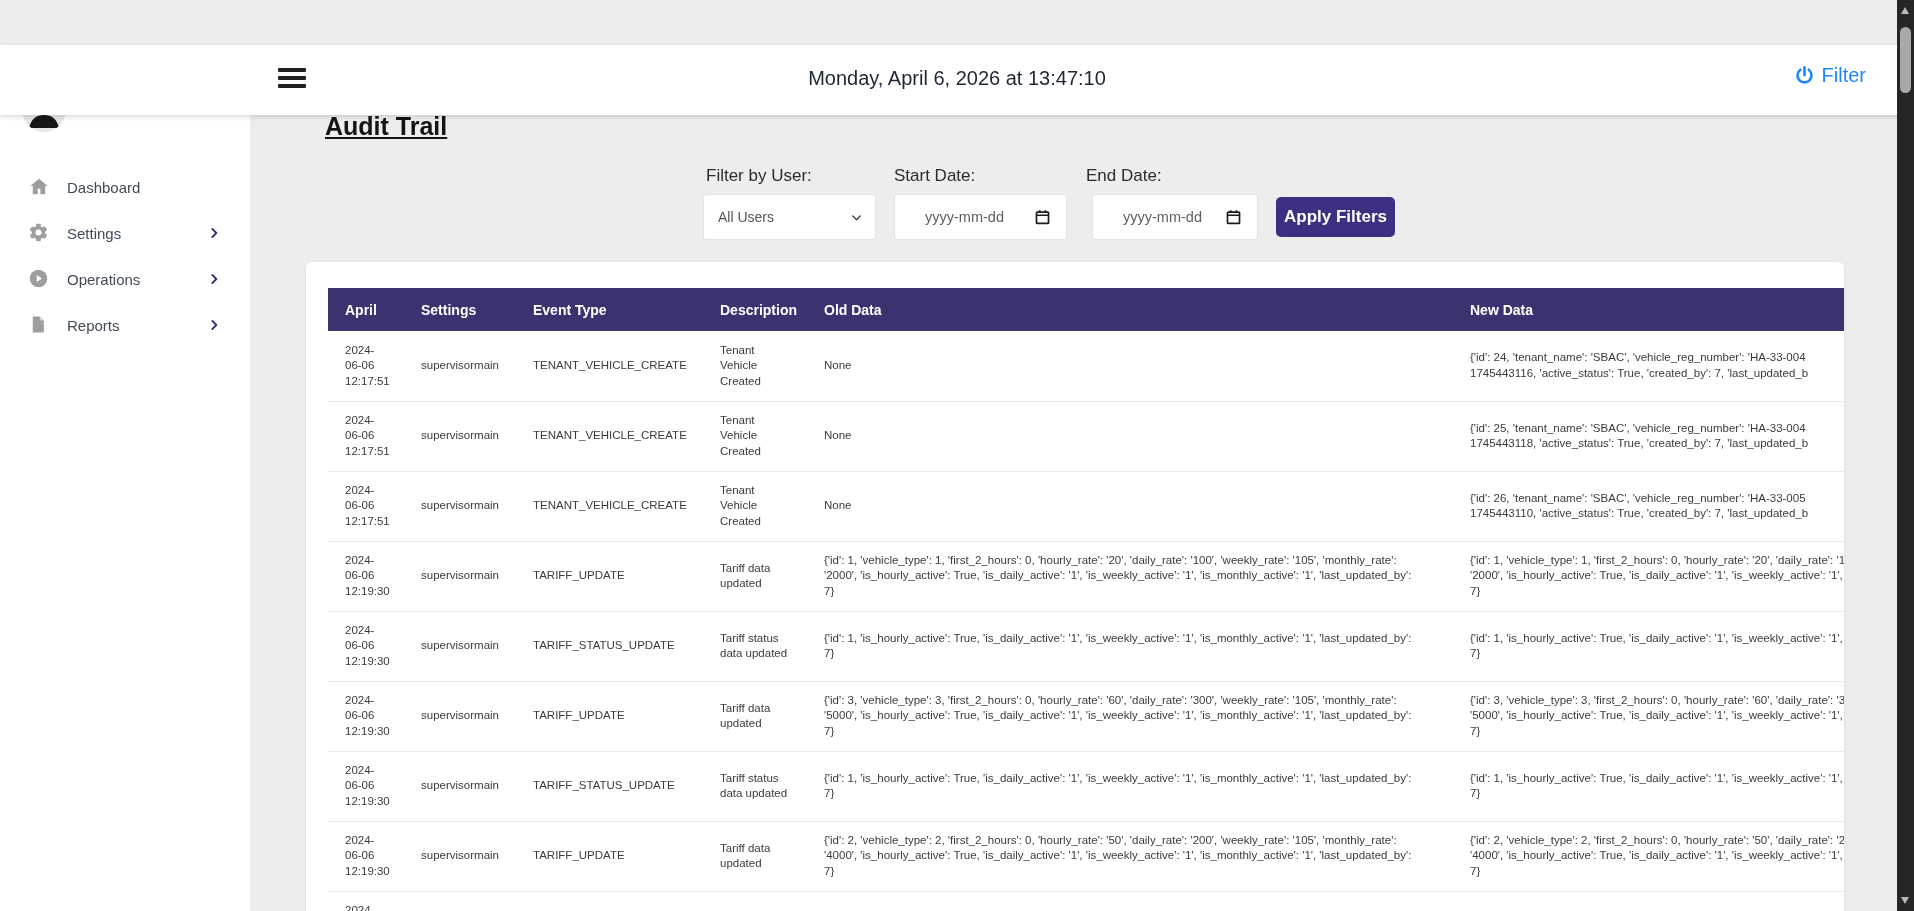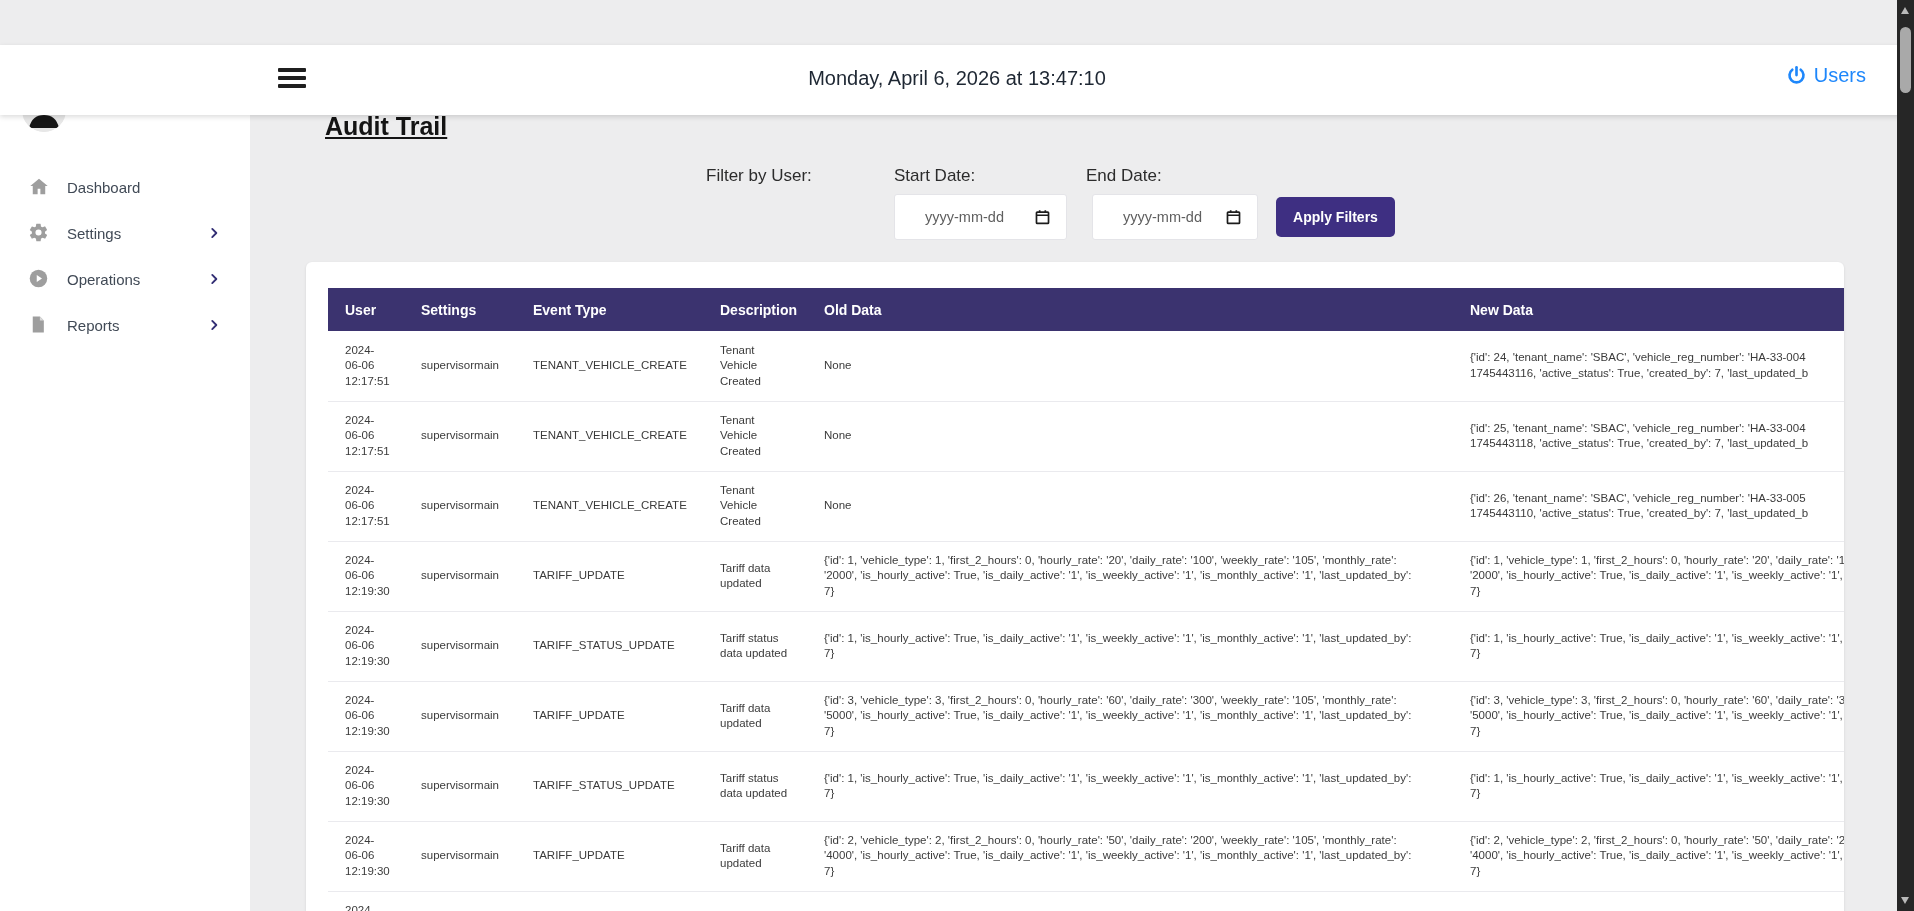--- a/index.html
+++ b/index.html
@@ -43,21 +43,21 @@
   .date-input { position:absolute; top:124px; height:46px; background:#fff; border:1px solid #e4e4e8;
                 border-radius:3px; font-size:14.5px; color:#444; padding-left:30px;
                 font-family:"Liberation Sans","DejaVu Sans",sans-serif; }
   .date-input::placeholder { color:#5f5f5f; }
   .inp-start { left:644px; width:173px; }
   .inp-end   { left:842px; width:166px; }
   .cal-icon { position:absolute; top:138px; width:17px; height:18px; pointer-events:none; }
   .cal-start { left:784px; }
   .cal-end   { left:975px; }
   .apply-btn { position:absolute; left:1026px; top:127px; width:119px; height:40px; background:#3e2f82;
-               color:#fff; border:none; border-radius:5px; font-size:14px; font-weight:bold;
+               color:#fff; border:none; border-radius:5px; font-size:17px; font-weight:bold;
                cursor:pointer; font-family:inherit; }
 
   
   .card { position:absolute; left:56px; top:192px; width:1538px; height:1200px; background:#fff;
           border-radius:6px; box-shadow:0 1px 3px rgba(0,0,0,.10); padding:26px 22px 22px 22px; overflow:hidden; }
   table { border-collapse:collapse; table-layout:fixed; width:1825px; }
   col.c-date{width:76px} col.c-user{width:112px} col.c-event{width:187px}
   col.c-desc{width:104px} col.c-old{width:646px} col.c-new{width:700px}
   th { background:#3b336f; color:#ffffff; font-size:14px; font-weight:bold; text-align:left;
        height:43px; padding:0 8px 0 17px; white-space:nowrap; }
@@ -83,21 +83,21 @@
       <div></div>
   </div>
   <div class="topbar-title">Monday, April 6, 2026 at 13:47:10</div>
   <div class="logout">
     <span style="display:inline-flex;">
       <svg width="21" height="21" viewBox="0 0 24 24" fill="none" stroke="#1e87fb" stroke-width="3" stroke-linecap="round">
         <path d="M12 2.5v9"></path>
           <path d="M7.2 5.4a8 8 0 1 0 9.6 0"></path>
       </svg>
     </span>
-    <span>Users</span>
+    <span>Filter</span>
   </div>
 </header>
 
 <aside class="sidebar">
   <div class="profile">
     <div class="avatar">
       <svg width="44" height="44" viewBox="0 0 44 44">
         <circle cx="22" cy="22" r="22" fill="#e7e7e7"></circle>
         <ellipse cx="22" cy="16" rx="7.5" ry="9" fill="#161616"></ellipse>
         <path d="M7 40 q3 -13 15 -13 q12 0 15 13 z" fill="#161616"></path>
@@ -157,20 +157,26 @@
   </nav>
 </aside>
 
 <main class="content">
   <h1 class="page-title">Audit Trail</h1>
 
   <div class="filter-label lbl-user">Filter by User:</div>
   <div class="filter-label lbl-start">Start Date:</div>
   <div class="filter-label lbl-end">End Date:</div>
 
+  <div class="select-box">
+    <span>All Users</span>
+    <svg width="13" height="13" viewBox="0 0 24 24" fill="none" stroke="#3a3a3a" stroke-width="2.6" stroke-linecap="round" stroke-linejoin="round">
+        <polyline points="5 9 12 16 19 9"></polyline>
+      </svg>
+  </div>
 
   <input class="date-input inp-start" type="text" placeholder="yyyy-mm-dd" style="">
   <span class="cal-icon cal-start">
     <svg width="17" height="18" viewBox="0 0 24 24" fill="none" stroke="#1c1c1c" stroke-width="2.4">
         <rect x="3.5" y="5" width="17" height="16" rx="1"></rect>
         <path d="M8 2.5v4M16 2.5v4M3.5 9.5h17"></path>
       </svg>
   </span>
 
   <input class="date-input inp-end" type="text" placeholder="yyyy-mm-dd" style="">
@@ -188,21 +194,21 @@
       <colgroup>
         <col class="c-date">
           <col class="c-user">
           <col class="c-event">
         <col class="c-desc">
           <col class="c-old">
           <col class="c-new">
       </colgroup>
       <thead>
           <tr id="head-row">
-            <th>User</th>
+            <th>April</th>
             <th>Settings</th>
             <th>Event Type</th>
             <th>Description</th>
             <th>Old Data</th>
             <th>New Data</th>
           </tr>
         </thead>
       <tbody id="table-body">
           <tr>
             <td>2024-

